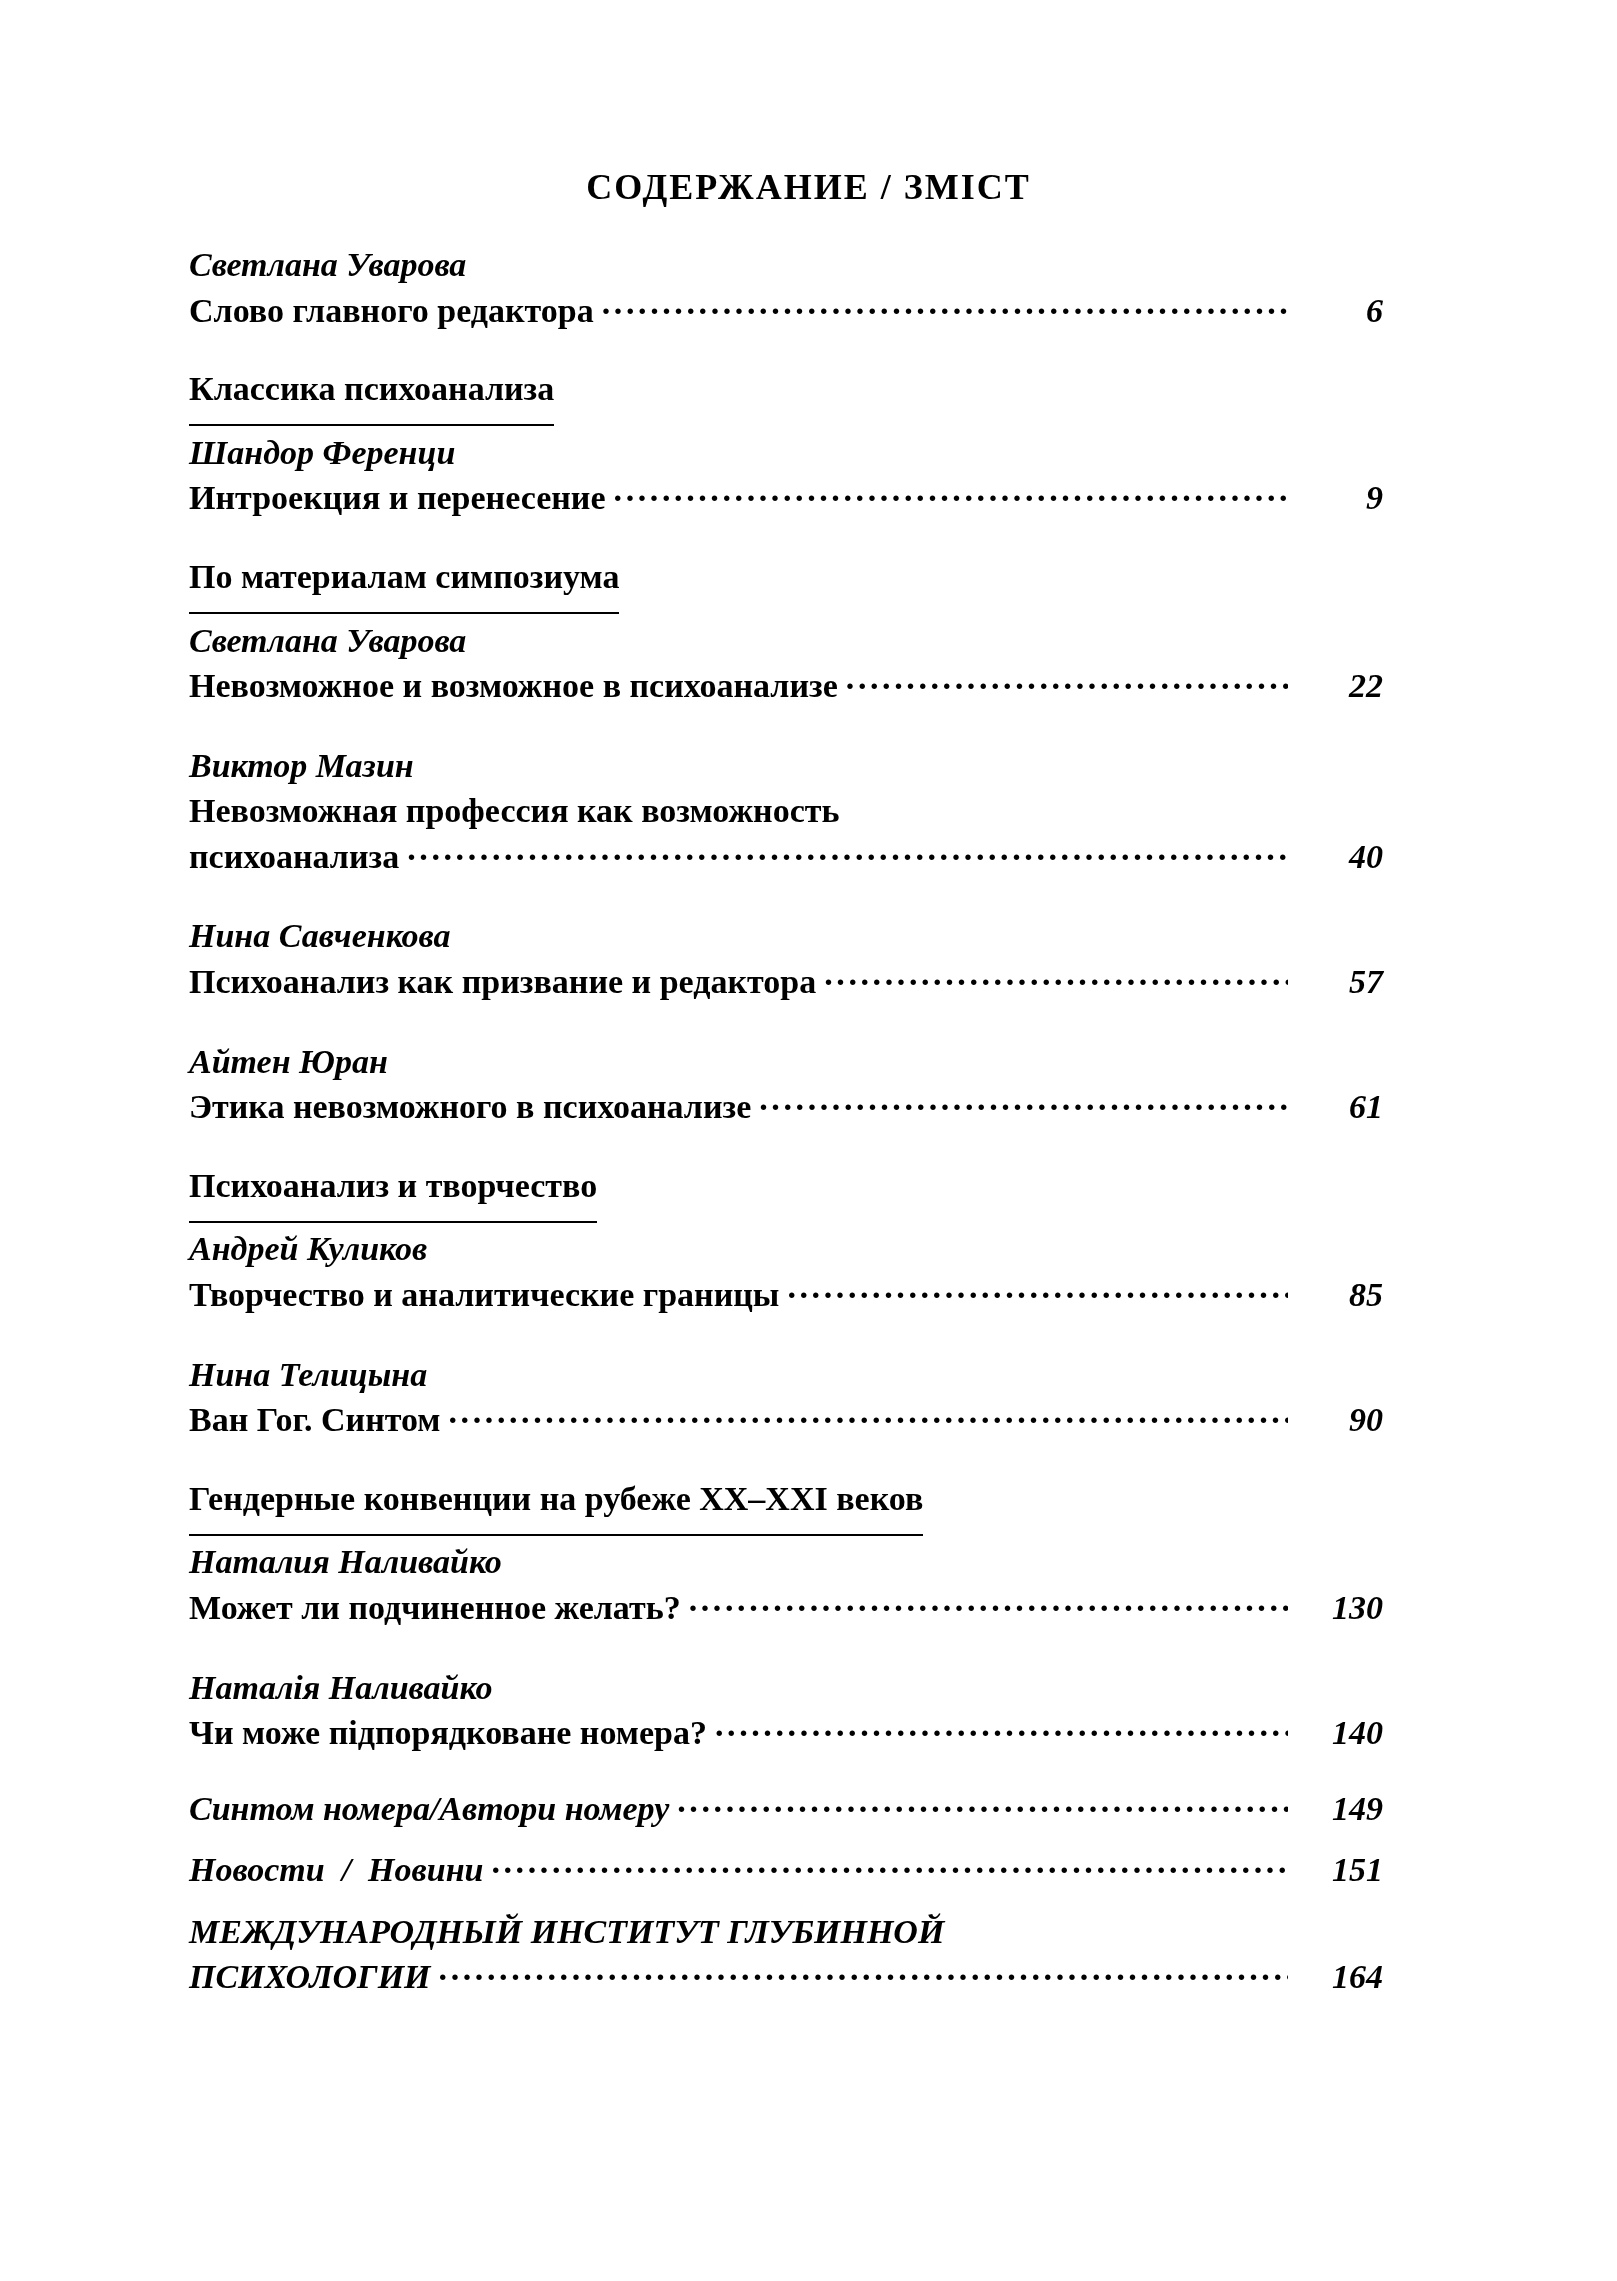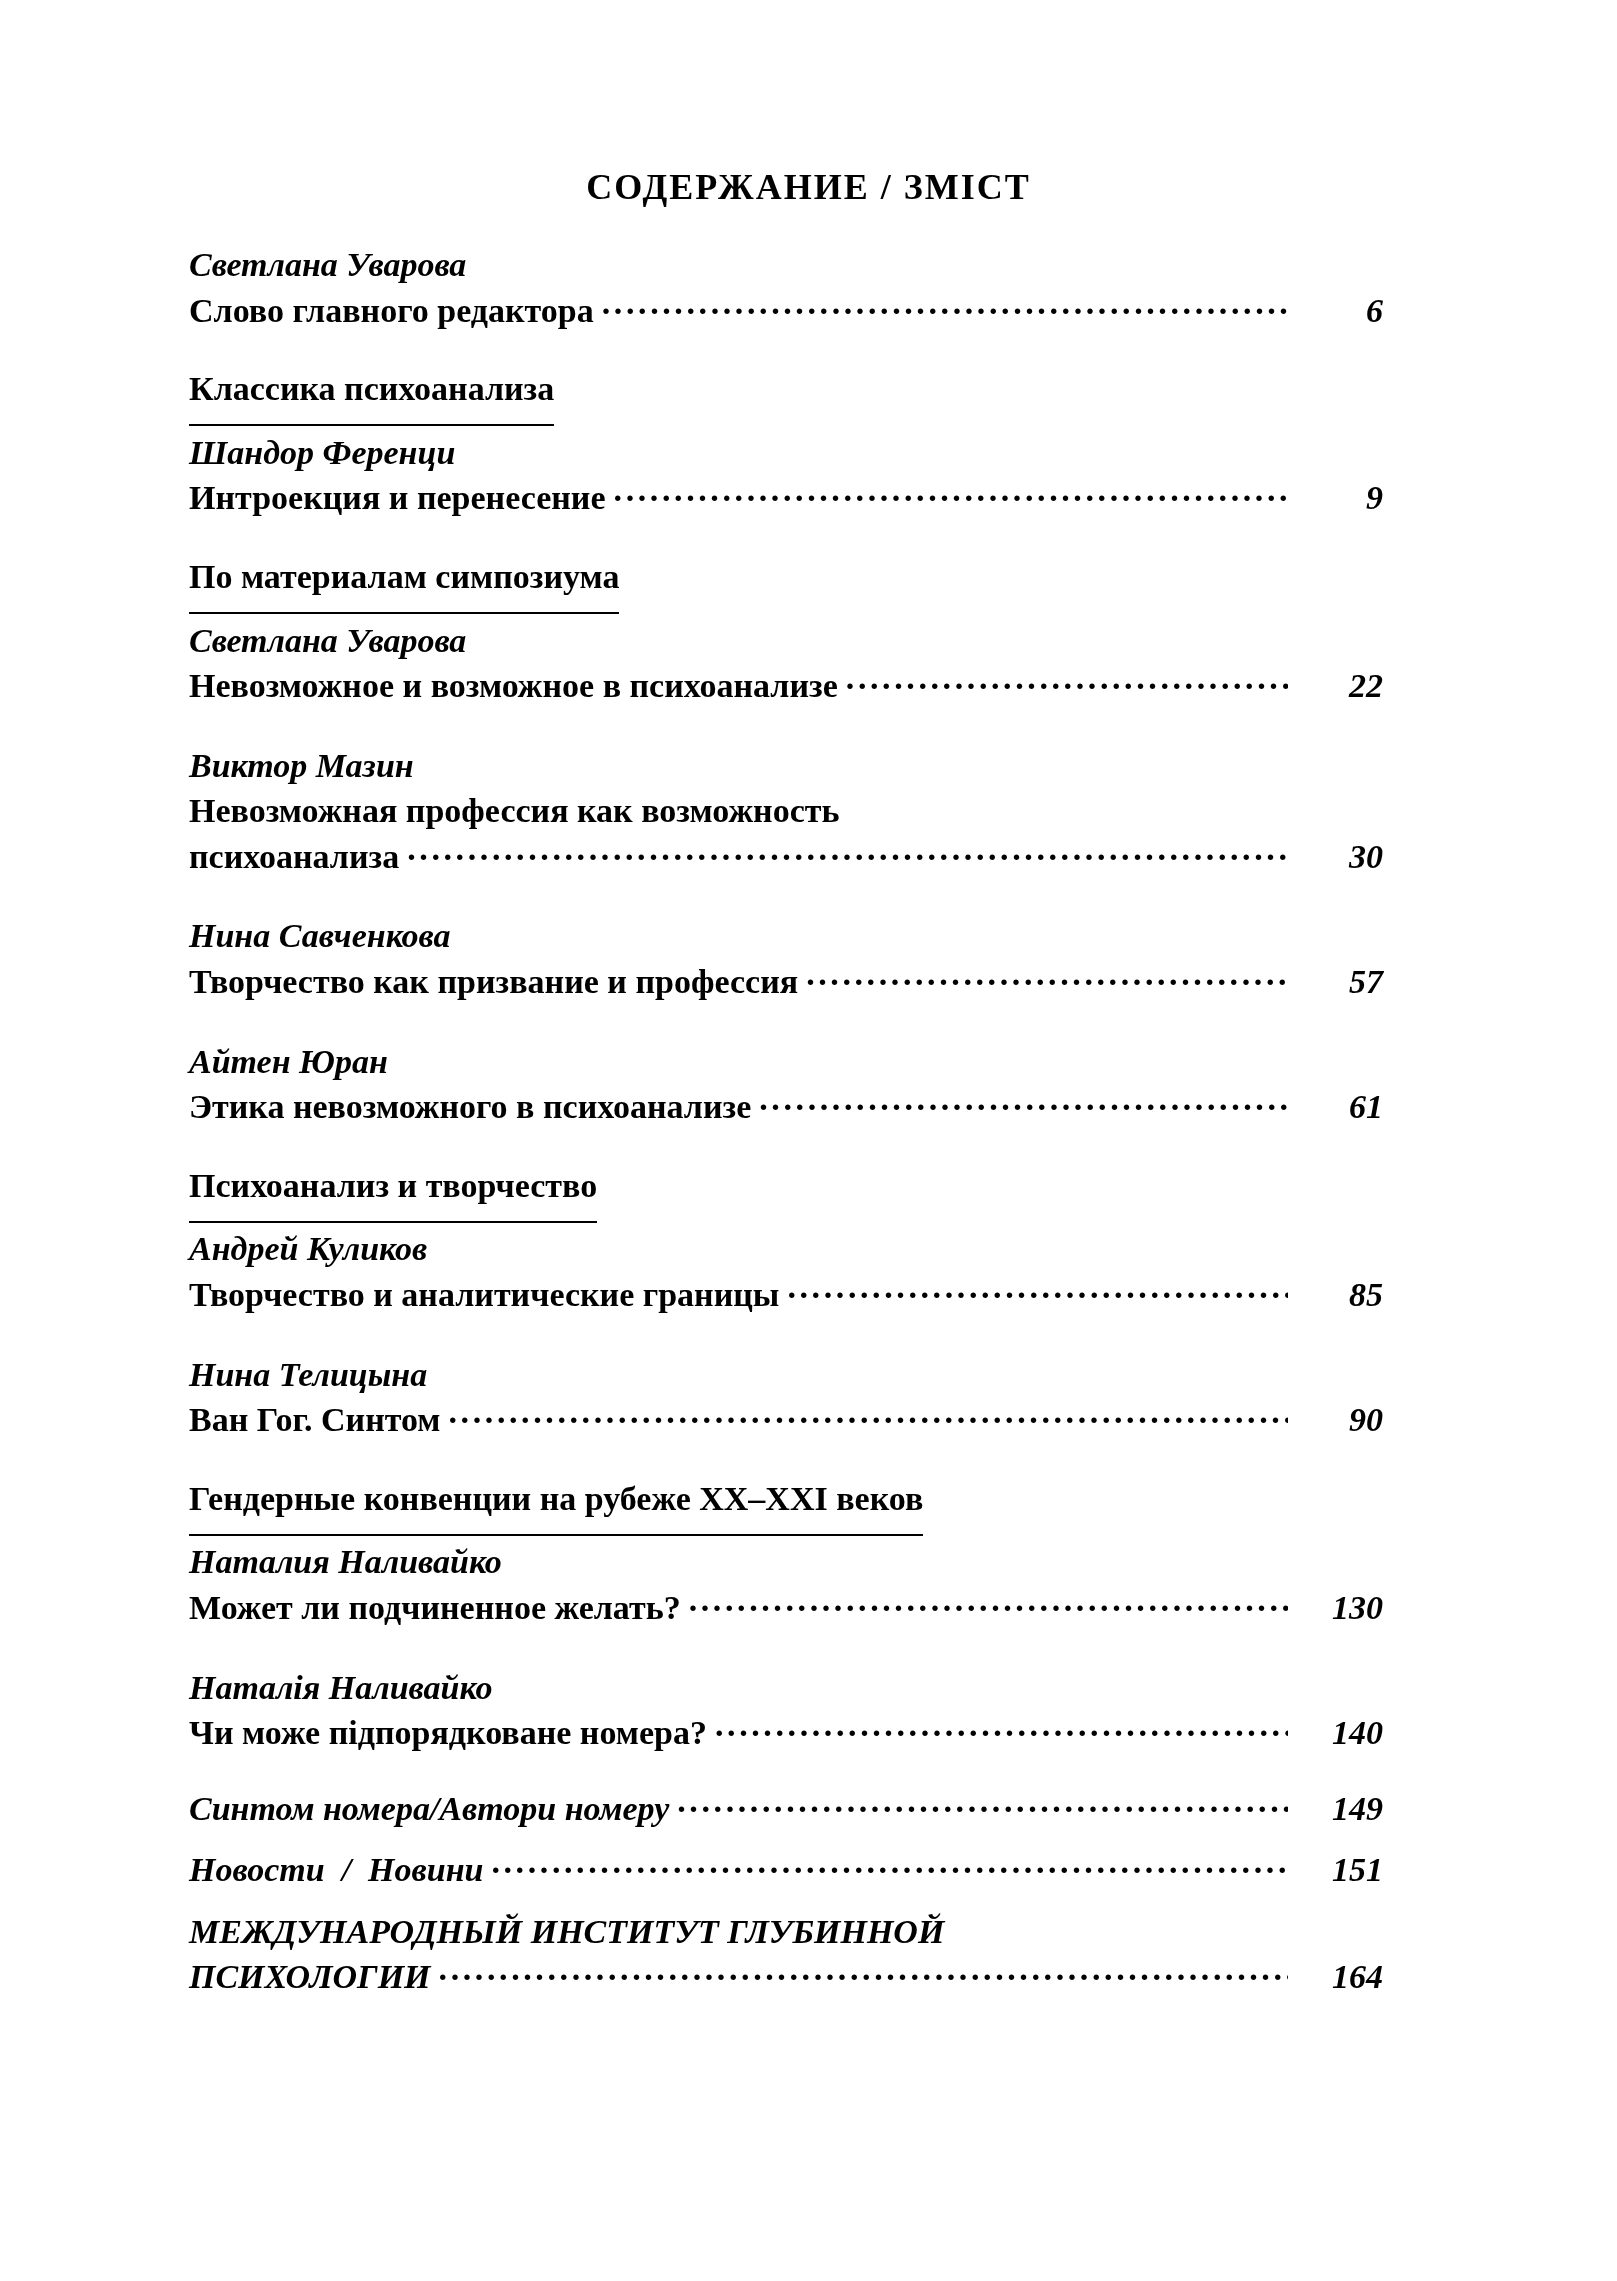--- a/index.html
+++ b/index.html
@@ -177,28 +177,28 @@
         <span class="entry-page">22</span>
       </div>
     </div>
 
     <div class="group gap-before">
       <div class="author">Виктор Мазин</div>
       <div class="entry-cont">Невозможная профессия как возможность</div>
       <div class="entry">
         <span class="entry-text">психоанализа</span>
         <span class="leader"></span>
-        <span class="entry-page">30</span>
+        <span class="entry-page">40</span>
       </div>
     </div>
 
     <div class="group gap-before">
       <div class="author">Нина Савченкова</div>
       <div class="entry">
-        <span class="entry-text">Творчество как призвание и профессия</span>
+        <span class="entry-text">Психоанализ как призвание и редактора</span>
         <span class="leader"></span>
         <span class="entry-page">57</span>
       </div>
     </div>
 
     <div class="group gap-before">
       <div class="author">Айтен Юран</div>
       <div class="entry">
         <span class="entry-text">Этика невозможного в психоанализе</span>
         <span class="leader"></span>

